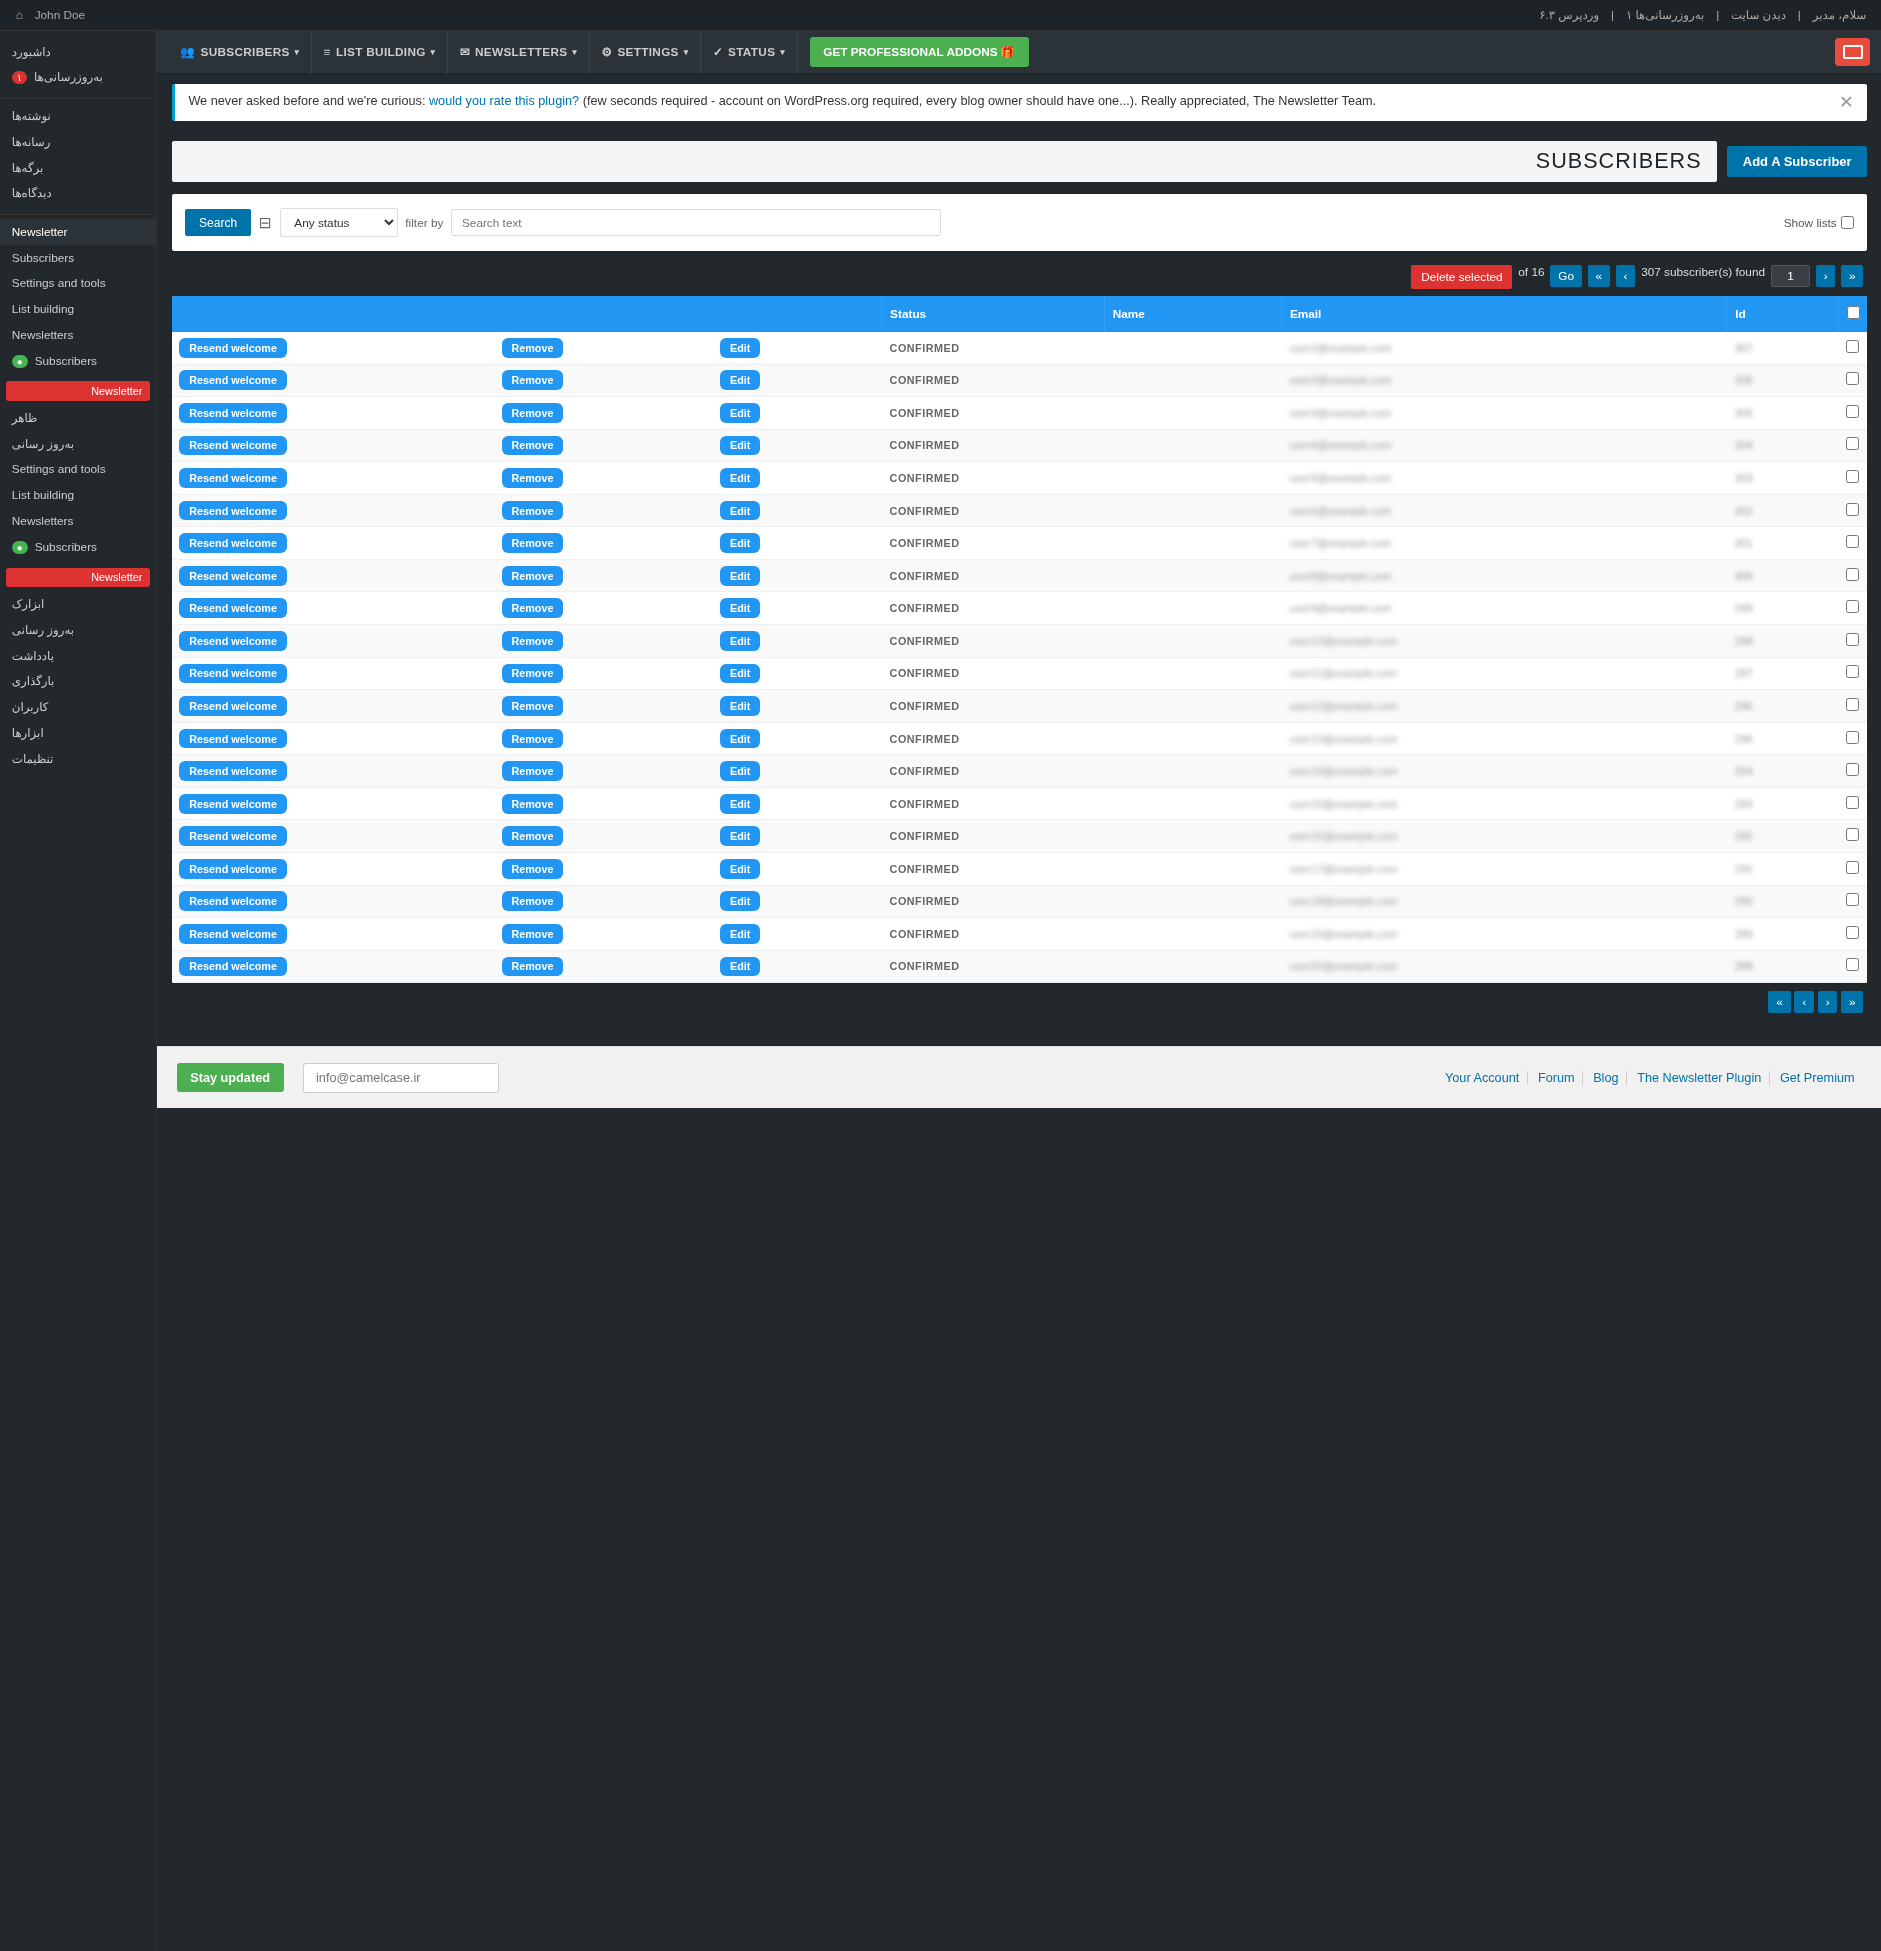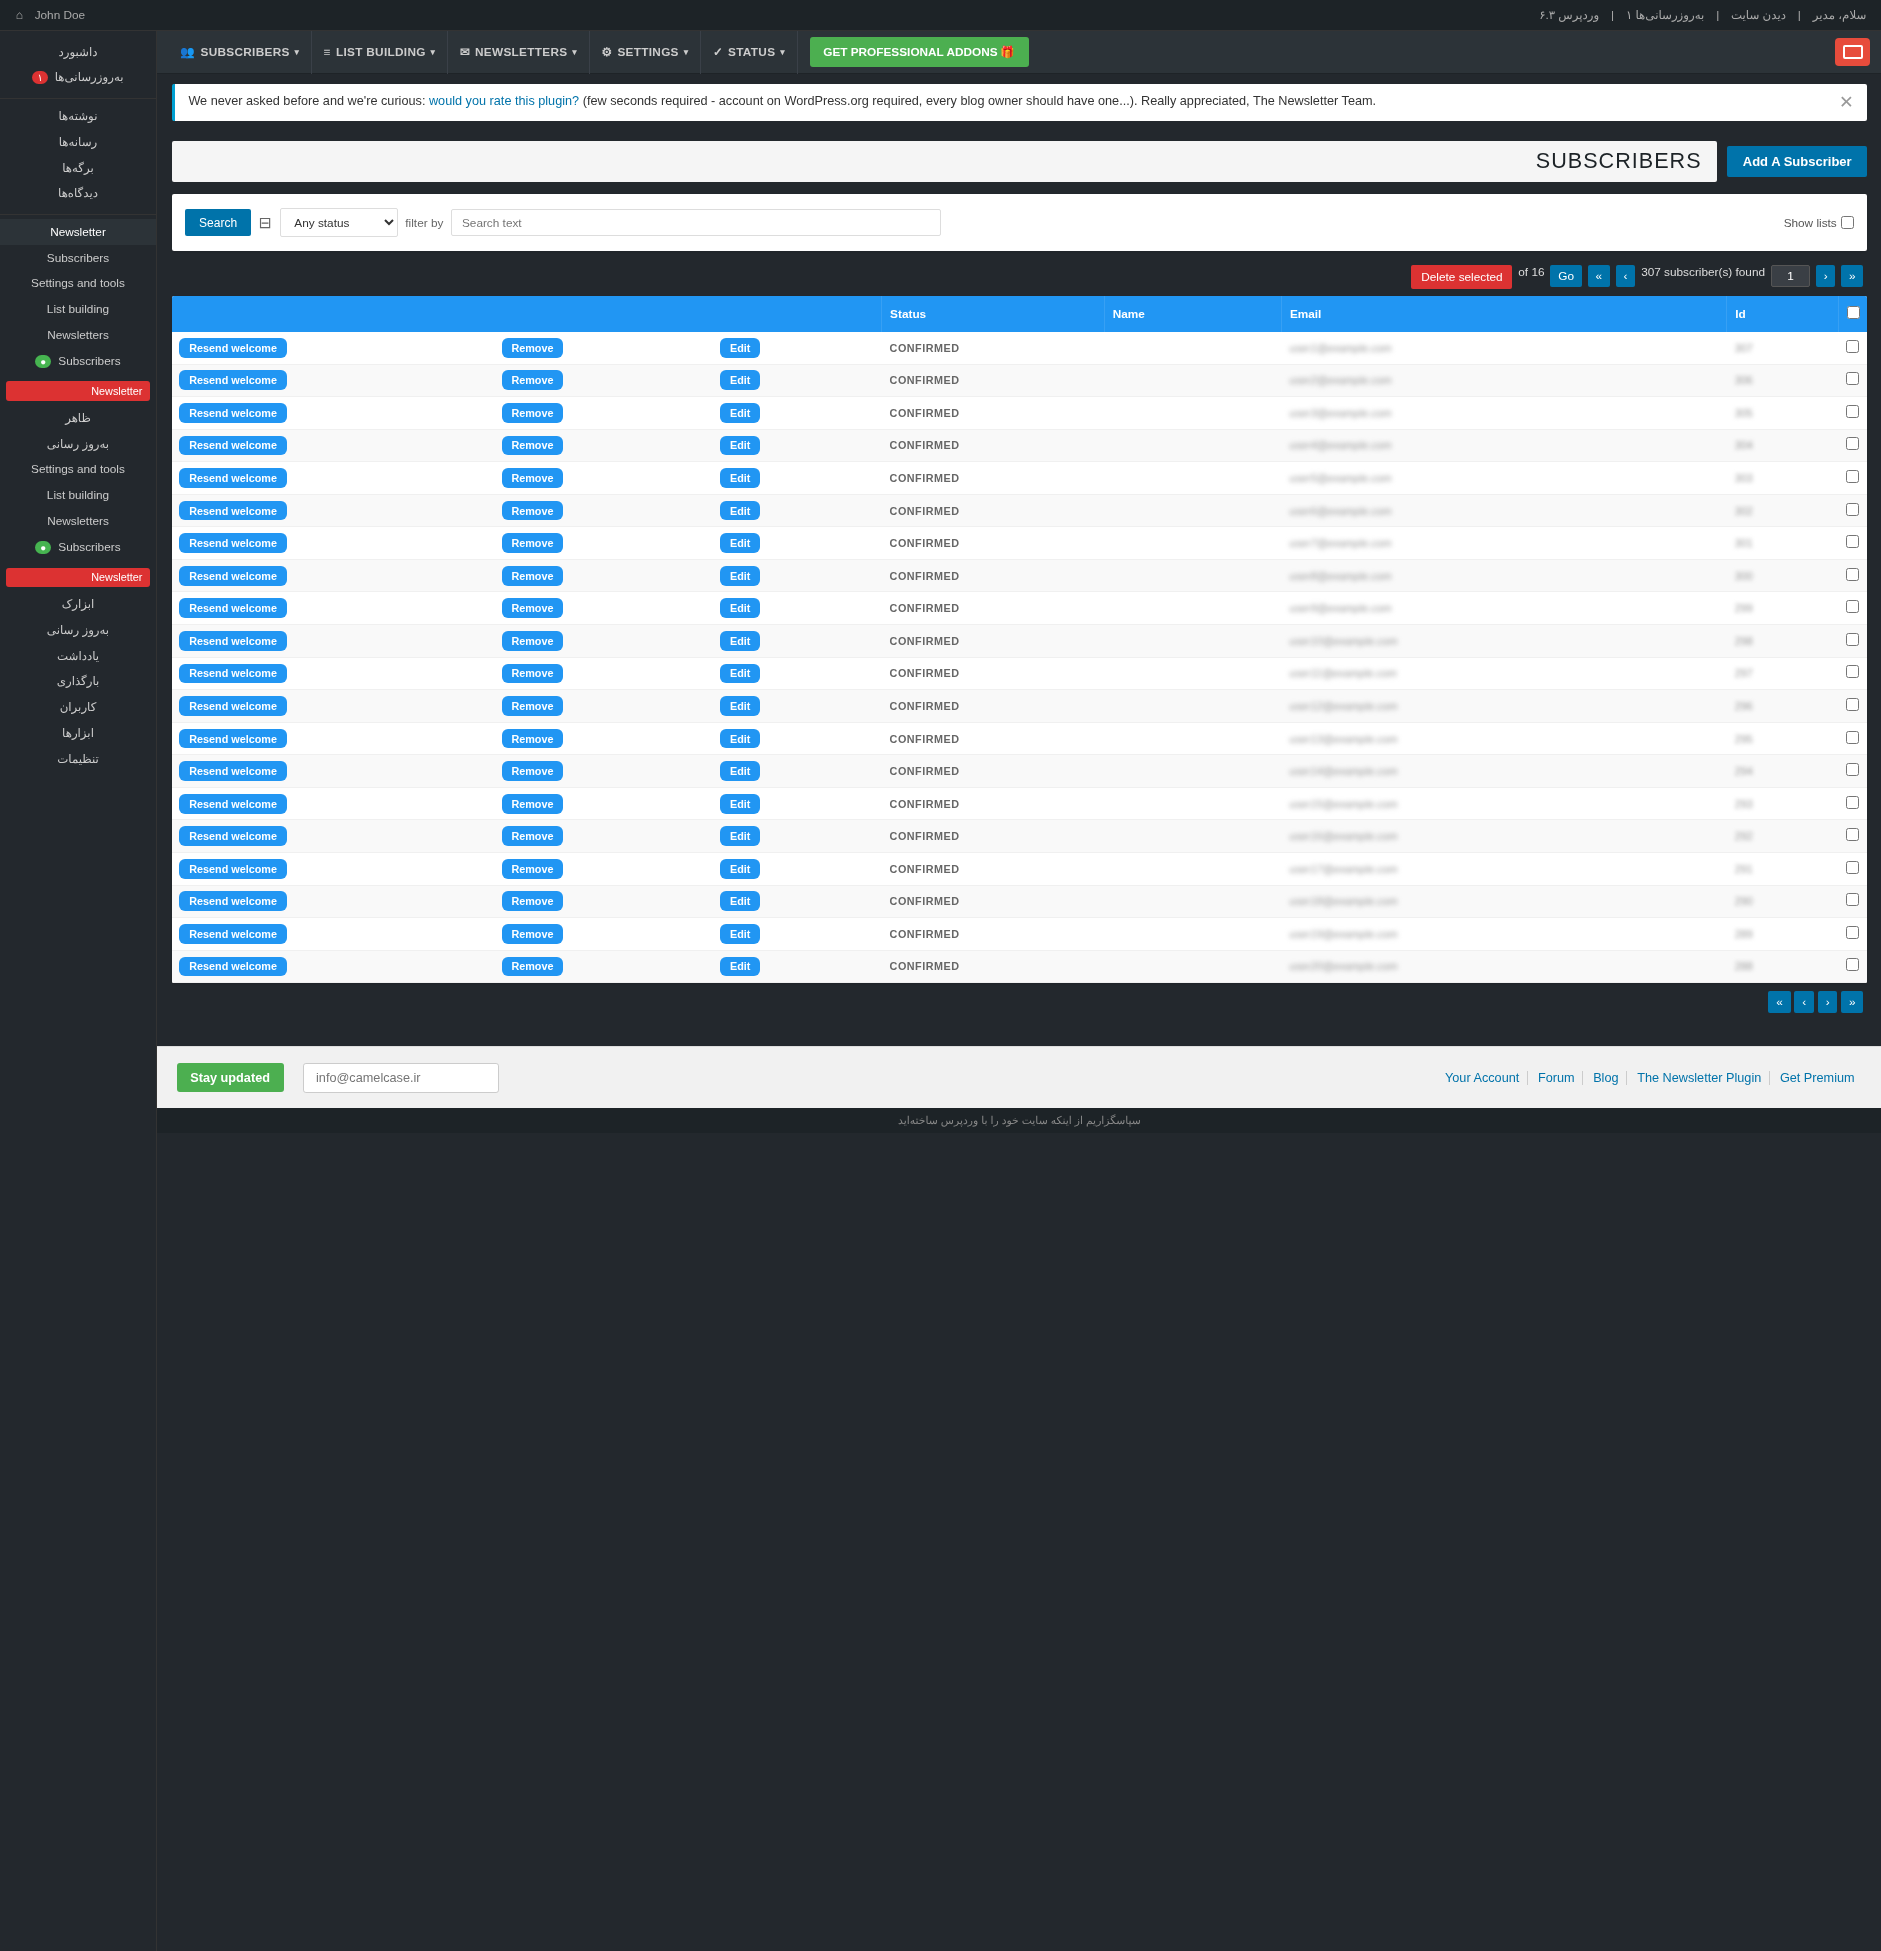--- a/index.html
+++ b/index.html
@@ -53,21 +53,21 @@
     }
     .sidebar-item {
       padding: 5.9px 11.8px;
       font-size: 11.8px;
       color: #ccc;
       cursor: pointer;
       white-space: nowrap;
       overflow: hidden;
       text-overflow: ellipsis;
       direction: rtl;
-      text-align: center;
+      text-align: left;
     }
     .sidebar-item.active { background: #2c3338; color: #fff; }
     .sidebar-badge {
       display: inline-block;
       background: #46b450;
       color: #fff;
       font-size: 9.8px;
       padding: 1px 4.9px;
       border-radius: 7.8px;
       margin-right: 3.9px;
@@ -834,19 +834,16 @@
         <div class="footer-links">
           <a class="footer-link" href="#">Your Account</a>
           <a class="footer-link" href="#">Forum</a>
           <a class="footer-link" href="#">Blog</a>
           <a class="footer-link" href="#">The Newsletter Plugin</a>
           <a class="footer-link" href="#">Get Premium</a>
         </div>
       </div>
     </div>
 
-    <div class="wp-footer">
-      <span>سپاسگزاریم از اینکه سایت خود را با وردپرس ساخته‌اید</span>
-    </div>
 
   </div>
 </div>
 
 
 </body></html>

